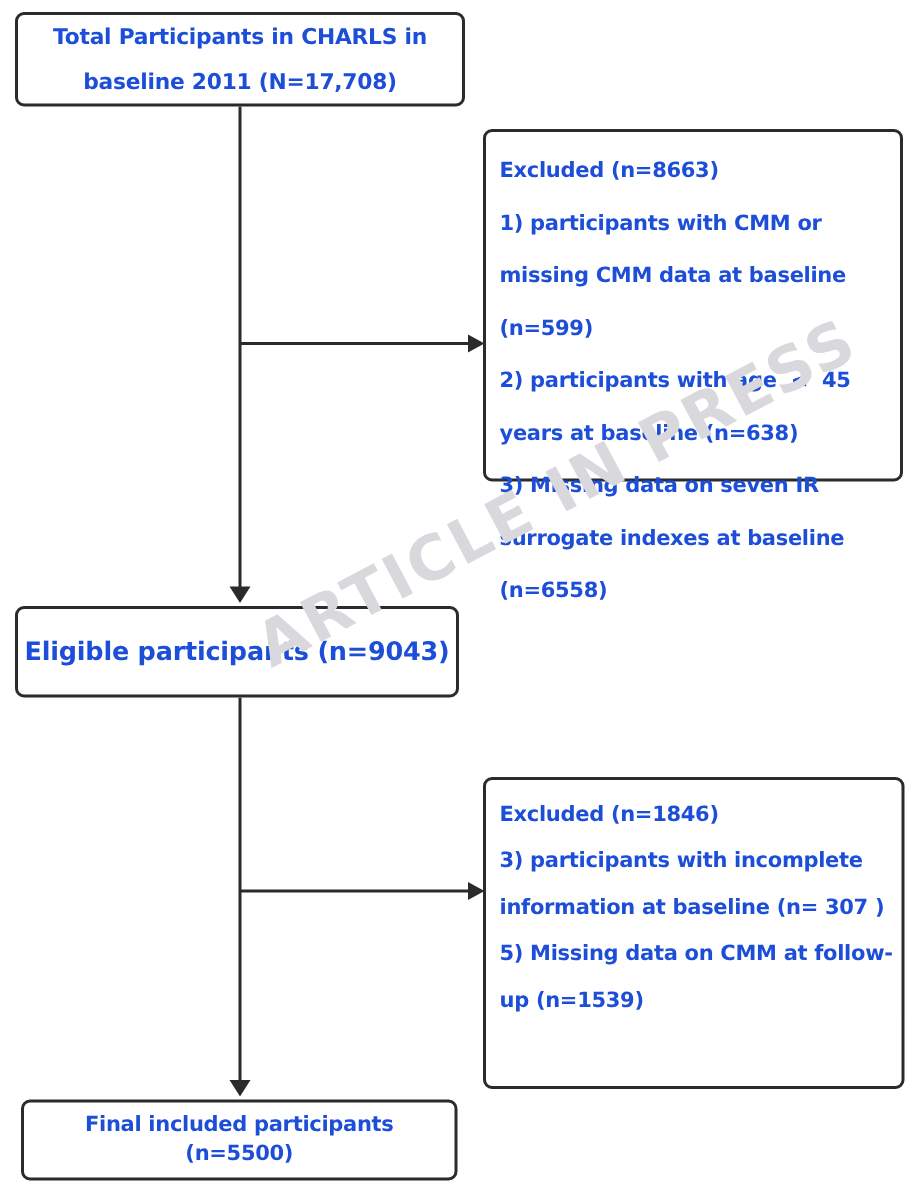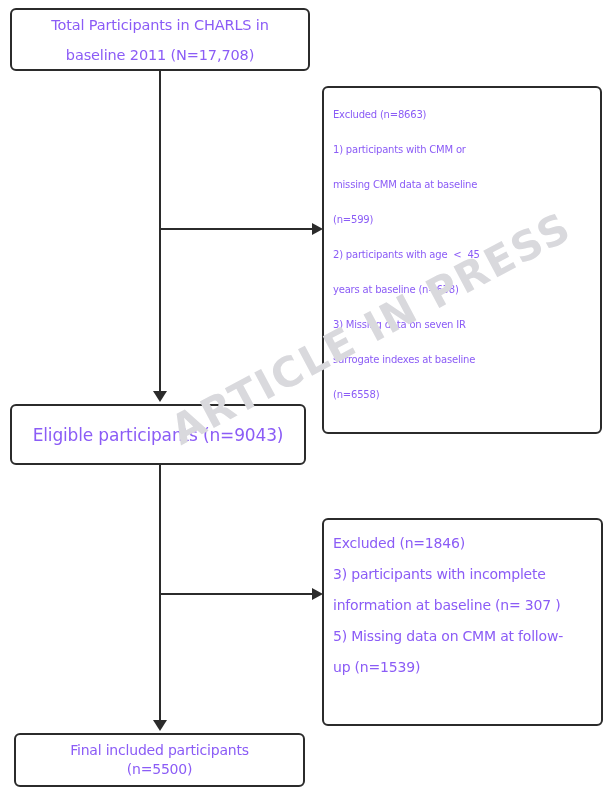--- a/index.html
+++ b/index.html
@@ -16,22 +16,22 @@
     font-family: "DejaVu Sans", "Liberation Sans", sans-serif;
   }
 
   
   .node {
     position: absolute;
     box-sizing: border-box;
     border: 2px solid #2b2b2b;
     border-radius: 6px;
     background: #ffffff;
-    color: #8b5cf6;
-    font-weight: normal;
+    color: #1d4ed8;
+    font-weight: bold;
     z-index: 3;
   }
 
   .node-center {
     display: flex;
     flex-direction: column;
     align-items: center;
     justify-content: center;
     text-align: center;
   }
@@ -70,23 +70,23 @@
     font-size: 14px;
     letter-spacing: -0.2px;
   }
   #box-final .ln { line-height: 19px; }
 
   
   #box-excl-1 {
     left: 322px;
     top: 86px;
     width: 280px;
-    height: 348px;
+    height: 235px;
     padding: 9px 0 0 9px;
-    font-size: 10px;
+    font-size: 14px;
     letter-spacing: -0.2px;
   }
   #box-excl-1 .ln { line-height: 35px; }
 
   
   #box-excl-2 {
     left: 322px;
     top: 518px;
     width: 281px;
     height: 208px;

